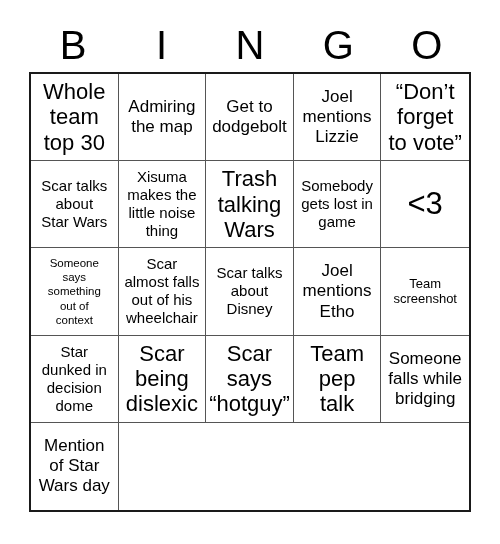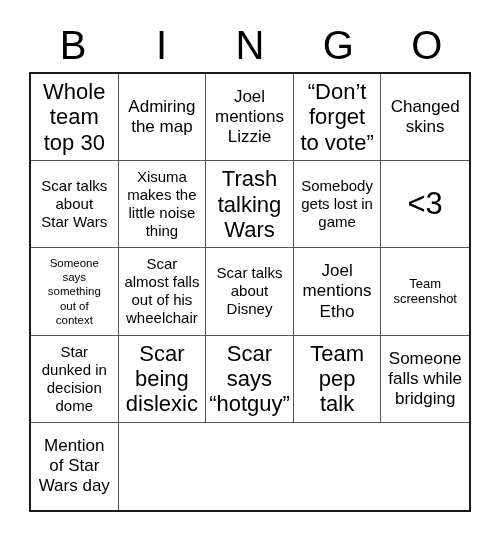--- a/index.html
+++ b/index.html
@@ -108,32 +108,32 @@
       <div class="bingo-cell">
         <span class="cell-text fs-lg">Whole
 team
 top 30</span>
       </div>
       <div class="bingo-cell">
         <span class="cell-text fs-md">Admiring
 the map</span>
       </div>
       <div class="bingo-cell">
+        <span class="cell-text fs-md">Get to
+dodgebolt</span>
+      </div>
+      <div class="bingo-cell">
         <span class="cell-text fs-md">Joel
 mentions
 Lizzie</span>
       </div>
       <div class="bingo-cell">
         <span class="cell-text fs-lg">“Don’t
 forget
 to vote”</span>
-      </div>
-      <div class="bingo-cell">
-        <span class="cell-text fs-md">Changed
-skins</span>
       </div>
       <div class="bingo-cell">
         <span class="cell-text fs-sm">Scar talks
 about
 Star Wars</span>
       </div>
       <div class="bingo-cell">
         <span class="cell-text fs-sm">Xisuma
 makes the
 little noise

